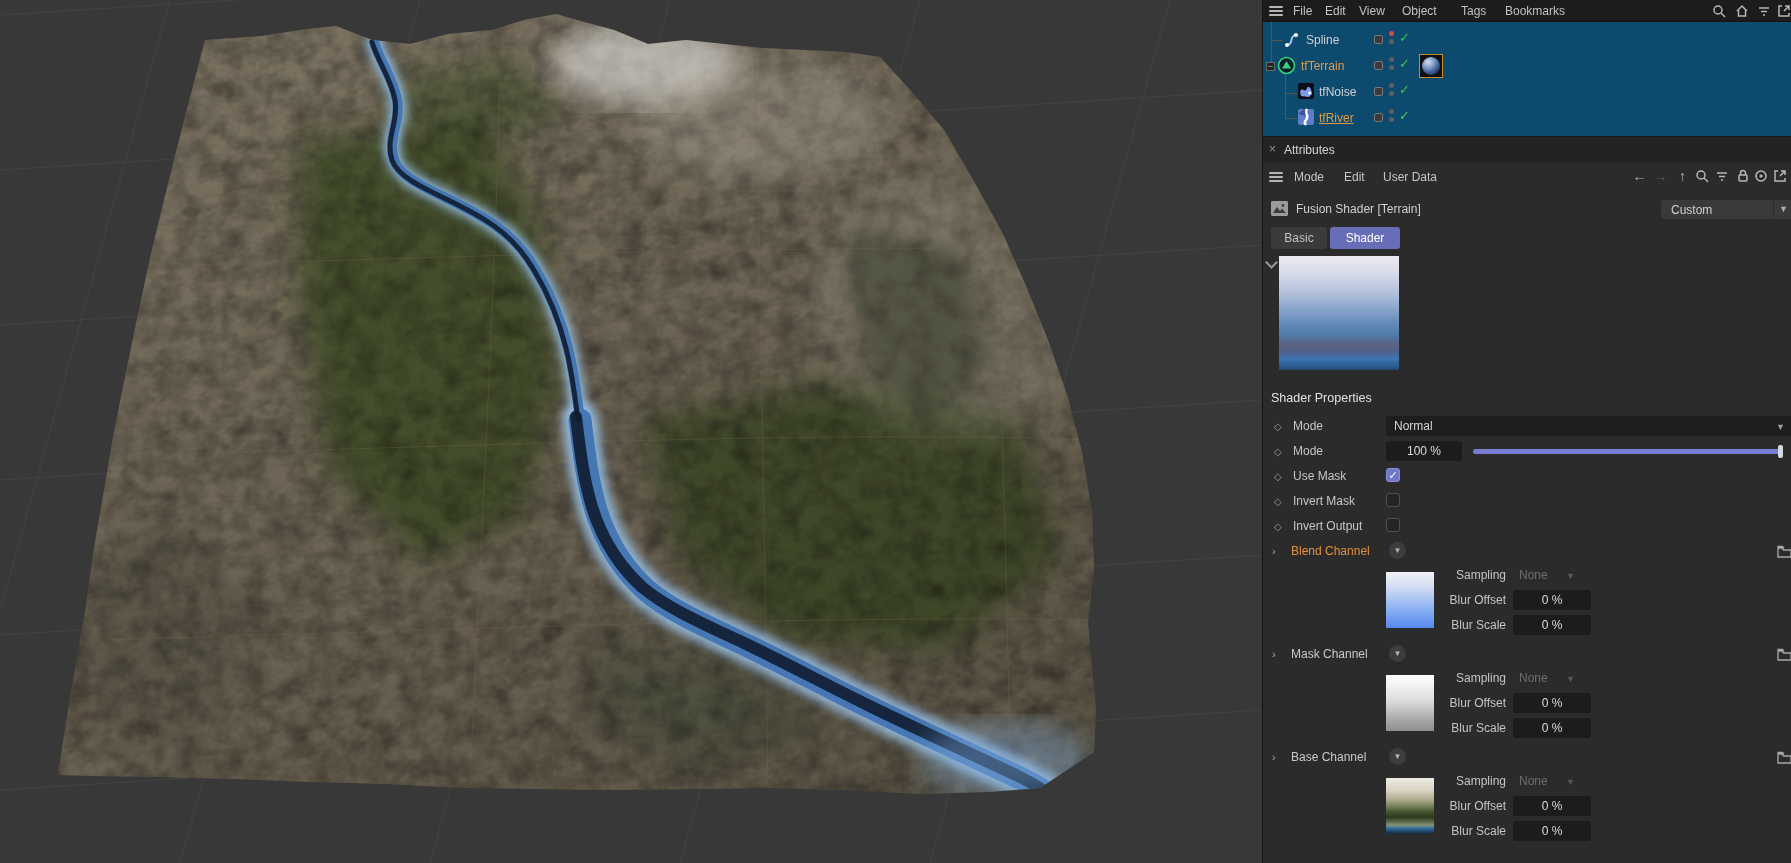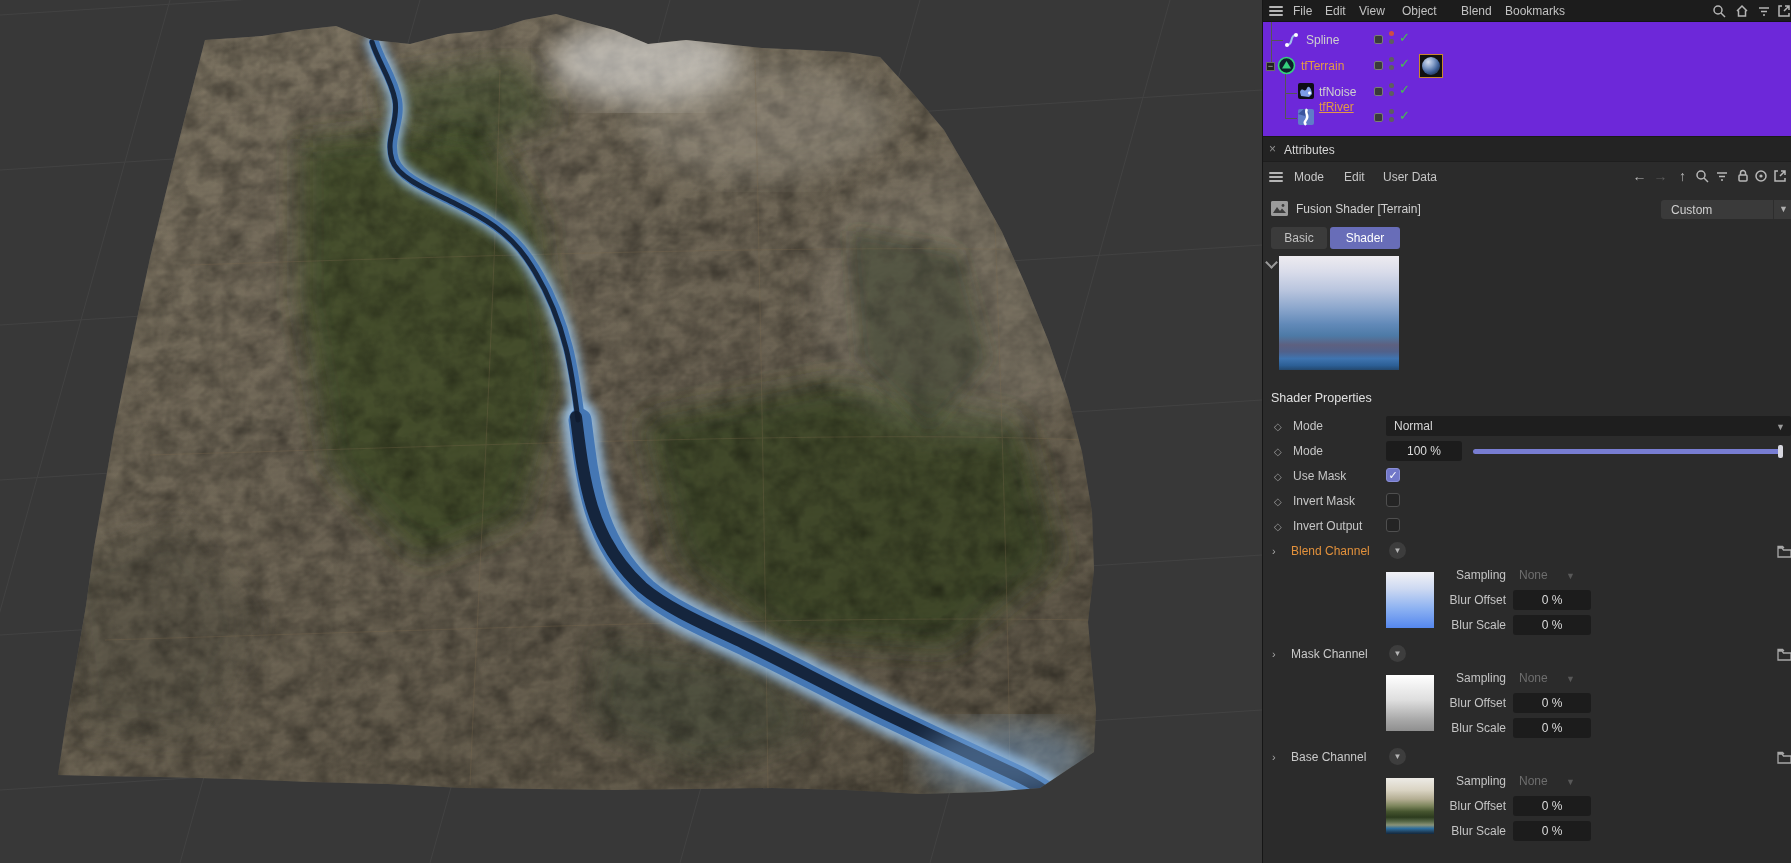--- a/index.html
+++ b/index.html
@@ -16,21 +16,21 @@
 
   
   #menubar{left:0;top:0;width:100%;height:22px;background:#1c1c1c;border-bottom:1px solid #141414;box-sizing:border-box;}
   .menu-item{position:absolute;top:4px;color:#c2c2c2;font-size:12px;cursor:default;}
   .hamburger{position:absolute;width:14px;height:10px;display:flex;flex-direction:column;justify-content:space-between;}
   .hamburger i{height:2px;background:#b5b5b5;border-radius:1px;}
   .bar-icon{position:absolute;top:3px;width:16px;height:16px;color:#b5b5b5;}
   .bar-icon svg{width:16px;height:16px;display:block;}
 
   
-  #tree{left:0;top:22px;width:100%;height:114px;background:#6d28d9;}
+  #tree{left:0;top:22px;width:100%;height:114px;background:#0c4a6e;}
   .tline{position:absolute;background:#555;}
   .trow-label{position:absolute;font-size:12px;}
   .expander{position:absolute;width:9px;height:9px;border:1px solid #6a6a6a;background:#222;color:#bbb;
             font-size:9px;line-height:7px;text-align:center;box-sizing:border-box;}
   .mini-square{position:absolute;width:9px;height:9px;border:1px solid #7a7a7a;border-radius:2px;background:#3a3a3a;box-sizing:border-box;}
   .dot{position:absolute;width:5px;height:5px;border-radius:50%;background:#5e5e5e;}
   .check{position:absolute;color:#46c24c;font-size:13px;font-weight:bold;line-height:13px;}
   .obj-icon{position:absolute;}
   .obj-icon svg{display:block;}
   #mat-thumb{position:absolute;width:24px;height:24px;background:#101010;border:1px solid #c8862f;box-sizing:border-box;}
@@ -209,21 +209,21 @@
   <div class="abs" id="menubar">
     <span class="hamburger" style="left:6px;top:6px;">
         <i></i>
         <i></i>
         <i></i>
       </span>
     <span class="menu-item" style="left:30px;">File</span>
     <span class="menu-item" style="left:62px;">Edit</span>
     <span class="menu-item" style="left:96px;">View</span>
     <span class="menu-item" style="left:139px;">Object</span>
-    <span class="menu-item" style="left:198px;">Blend</span>
+    <span class="menu-item" style="left:198px;">Tags</span>
     <span class="menu-item" style="left:242px;">Bookmarks</span>
     <span class="bar-icon" style="left:448px;">
       <svg viewBox="0 0 16 16">
           <circle cx="7" cy="7" r="4" fill="none" stroke="#b5b5b5" stroke-width="1.5"></circle>
           <line x1="10" y1="10" x2="14" y2="14" stroke="#b5b5b5" stroke-width="1.5"></line>
         </svg>
       </span>
     <span class="bar-icon" style="left:471px;">
       <svg viewBox="0 0 16 16">
           <path d="M3 8 L8 3 L13 8 M4.5 7.5 V13 H11.5 V7.5" fill="none" stroke="#b5b5b5" stroke-width="1.5"></path>
@@ -300,21 +300,21 @@
     </div>
 
     <div>
       <span class="obj-icon" style="left:34px;top:86px;">
         <svg width="18" height="18" viewBox="0 0 18 18">
             <rect x="1" y="1" width="16" height="16" rx="2" fill="#5f7cc8"></rect>
             <path d="M1 6 L7 1 L12 5 L8 8 Z" fill="#3a549e"></path>
             <path d="M10 1 C7 5 13 8 9 12 C7 14 8 16 9 17" stroke="#ffffff" stroke-width="2.4" fill="none"></path>
           </svg>
         </span>
-      <span class="trow-label" style="left:56px;top:78px;color:#e39a45;text-decoration:underline;">tfRiver</span>
+      <span class="trow-label" style="left:56px;top:89px;color:#e39a45;text-decoration:underline;">tfRiver</span>
       <span class="mini-square" style="left:111px;top:91px;"></span>
       <span class="dot" style="left:126px;top:87px;"></span>
       <span class="dot" style="left:126px;top:95px;"></span>
       <span class="check" style="left:136px;top:87px;">✓</span>
     </div>
   </div>
 
   <div class="abs" id="attr-head">
     <span class="abs" style="left:6px;top:5px;color:#8f8f8f;font-size:12px;">×</span>
     <span class="abs" style="left:21px;top:6px;color:#d5d5d5;">Attributes</span>

